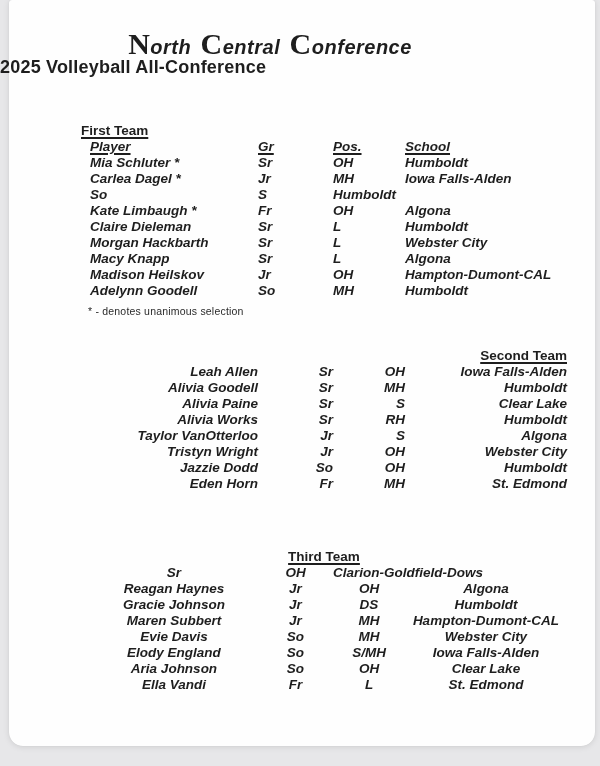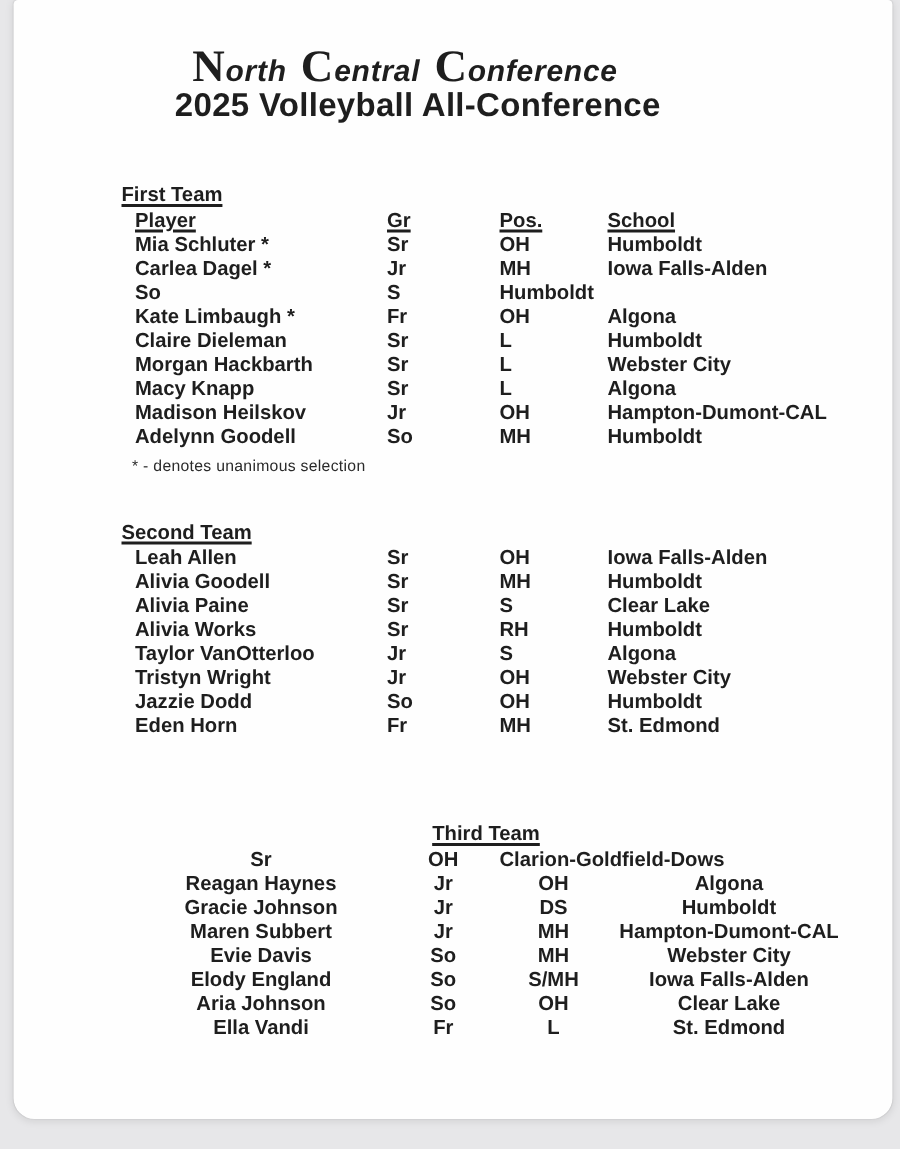--- a/index.html
+++ b/index.html
@@ -25,52 +25,53 @@
   .title-main .initial {
     font-family:"Liberation Serif", serif;
     font-weight:bold; font-size:30px;
   }
   .title-main .trest {
     font-family:"Liberation Sans", sans-serif;
     font-weight:bold; font-style:italic; font-size:20px;
   }
   .title-sub {
     position:absolute; left:0; top:57px; width:557px;
-    text-align:center;
-    font-weight:bold; font-size:22px; letter-spacing:0.2px;
+    text-align:left;
+    font-weight:bold; font-size:18px; letter-spacing:0.2px;
   }
   
   .team-section { position:absolute; left:57px; width:510px; }
   .team-title {
     font-weight:bold; font-size:13.5px; height:16px; line-height:16px;
     text-decoration:underline; text-underline-offset:2px;
     text-decoration-thickness:1.5px;
     display:inline-block;
     margin-left:24px;
   }
   .rows { margin-left:33px; }
   .row {
     display:grid; grid-template-columns:168px 75px 72px auto;
     height:16px; line-height:16px;
     font-weight:bold; font-size:13.5px;
     white-space:nowrap;
+    font-style:italic;
   }
   .header-row span {
     text-decoration:underline; text-underline-offset:2px;
     text-decoration-thickness:1.5px;
   }
   .header-row span { width:max-content; }
   
   .note {
     position:absolute; left:88px; top:305px;
     font-size:10.5px; font-weight:normal; color:#2a2a2a;
     letter-spacing:0.2px;
   }
   #section-first  { top:121px; }
-  #section-second { top:346px; }
+  #section-second { top:346px;text-align:right; }
   #section-third  { top:547px;text-align:center; }
 </style>
 </head>
 <body>
 
 <div class="paper"></div>
 
 <h1 class="title-main"><span><span class="initial">N</span><span class="trest">orth</span></span> <span><span class="initial">C</span><span class="trest">entral</span></span> <span><span class="initial">C</span><span class="trest">onference</span></span></h1>
 <div class="title-sub">2025 Volleyball All-Conference</div>
 

